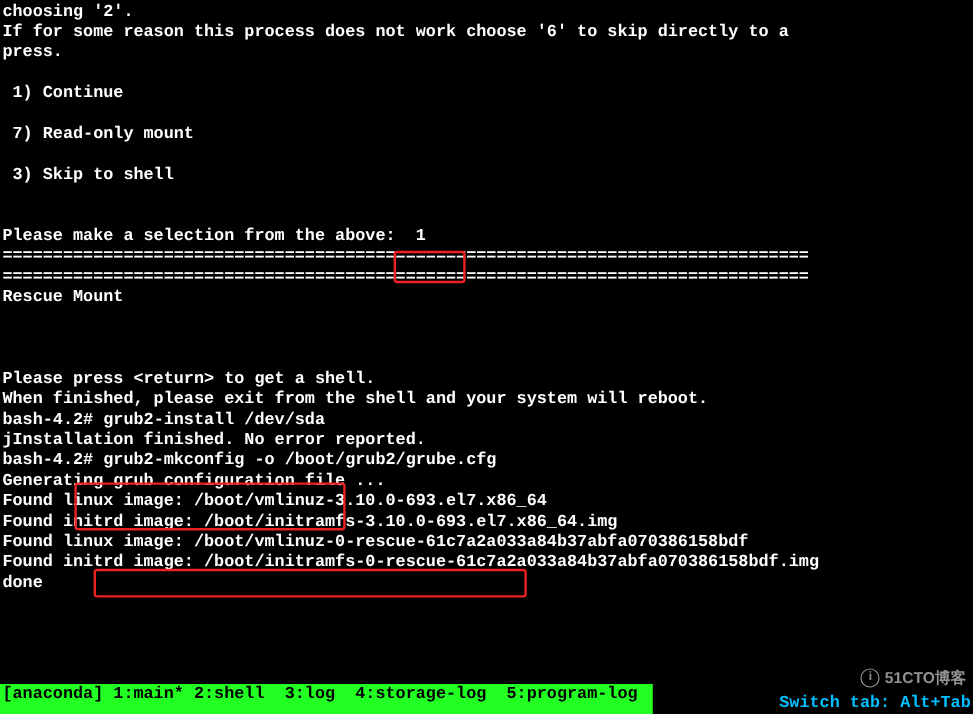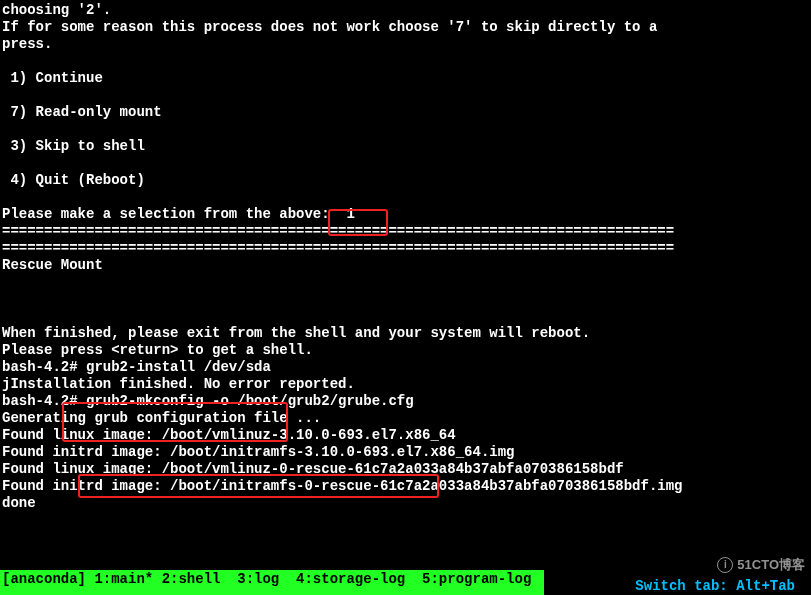--- a/index.html
+++ b/index.html
@@ -41,21 +41,21 @@
     color: #000;
     padding: 0 4px 0 2px;
     white-space: pre;
     height: 32px;
     line-height: 18px;
   }
   .status-right {
     margin-left: auto;
     color: #00bfff;
     white-space: pre;
-    padding-right: 16px;
+    padding-right: 2px;
     height: 18px;
     line-height: 18px;
   }
   .hl-box {
     position: absolute;
     border: 2px solid #ee2222;
     pointer-events: none;
     border-radius: 3px;
   }
   .watermark {
@@ -77,42 +77,41 @@
     border:1px solid #cfcfcf;
     font-size:10px;line-height:13px;text-align:center;
   }
 </style>
 </head>
 <body>
 
 <div class="terminal">
 
   <div class="line">choosing '2'.</div>
-  <div class="line">If for some reason this process does not work choose '7' to skip directly to a</div>
+  <div class="line">If for some reason this process does not work choose '6' to skip directly to a</div>
   <div class="line">press.</div>
   <div class="line"></div>
   <div class="line"> 1) Continue</div>
   <div class="line"></div>
   <div class="line"> 7) Read-only mount</div>
   <div class="line"></div>
   <div class="line"> 3) Skip to shell</div>
   <div class="line"></div>
-  <div class="line"> 4) Quit (Reboot)</div>
   <div class="line"></div>
 
   <div class="line"><span>Please make a selection from the above:</span><span>  1</span></div>
 
   <div class="line">================================================================================</div>
   <div class="line">================================================================================</div>
   <div class="line">Rescue Mount</div>
   <div class="line"></div>
   <div class="line"></div>
   <div class="line"></div>
+  <div class="line">Please press &lt;return&gt; to get a shell.</div>
   <div class="line">When finished, please exit from the shell and your system will reboot.</div>
-  <div class="line">Please press &lt;return&gt; to get a shell.</div>
 
   <div class="line"><span>bash-4.2# </span><span>grub2-install /dev/sda</span></div>
 
   <div class="line">jInstallation finished. No error reported.</div>
 
   <div class="line"><span>bash-4.2# </span><span>grub2-mkconfig -o /boot/grub2/grube.cfg</span></div>
 
   <div class="line">Generating grub configuration file ...</div>
   <div class="line">Found linux image: /boot/vmlinuz-3.10.0-693.el7.x86_64</div>
   <div class="line">Found initrd image: /boot/initramfs-3.10.0-693.el7.x86_64.img</div>

